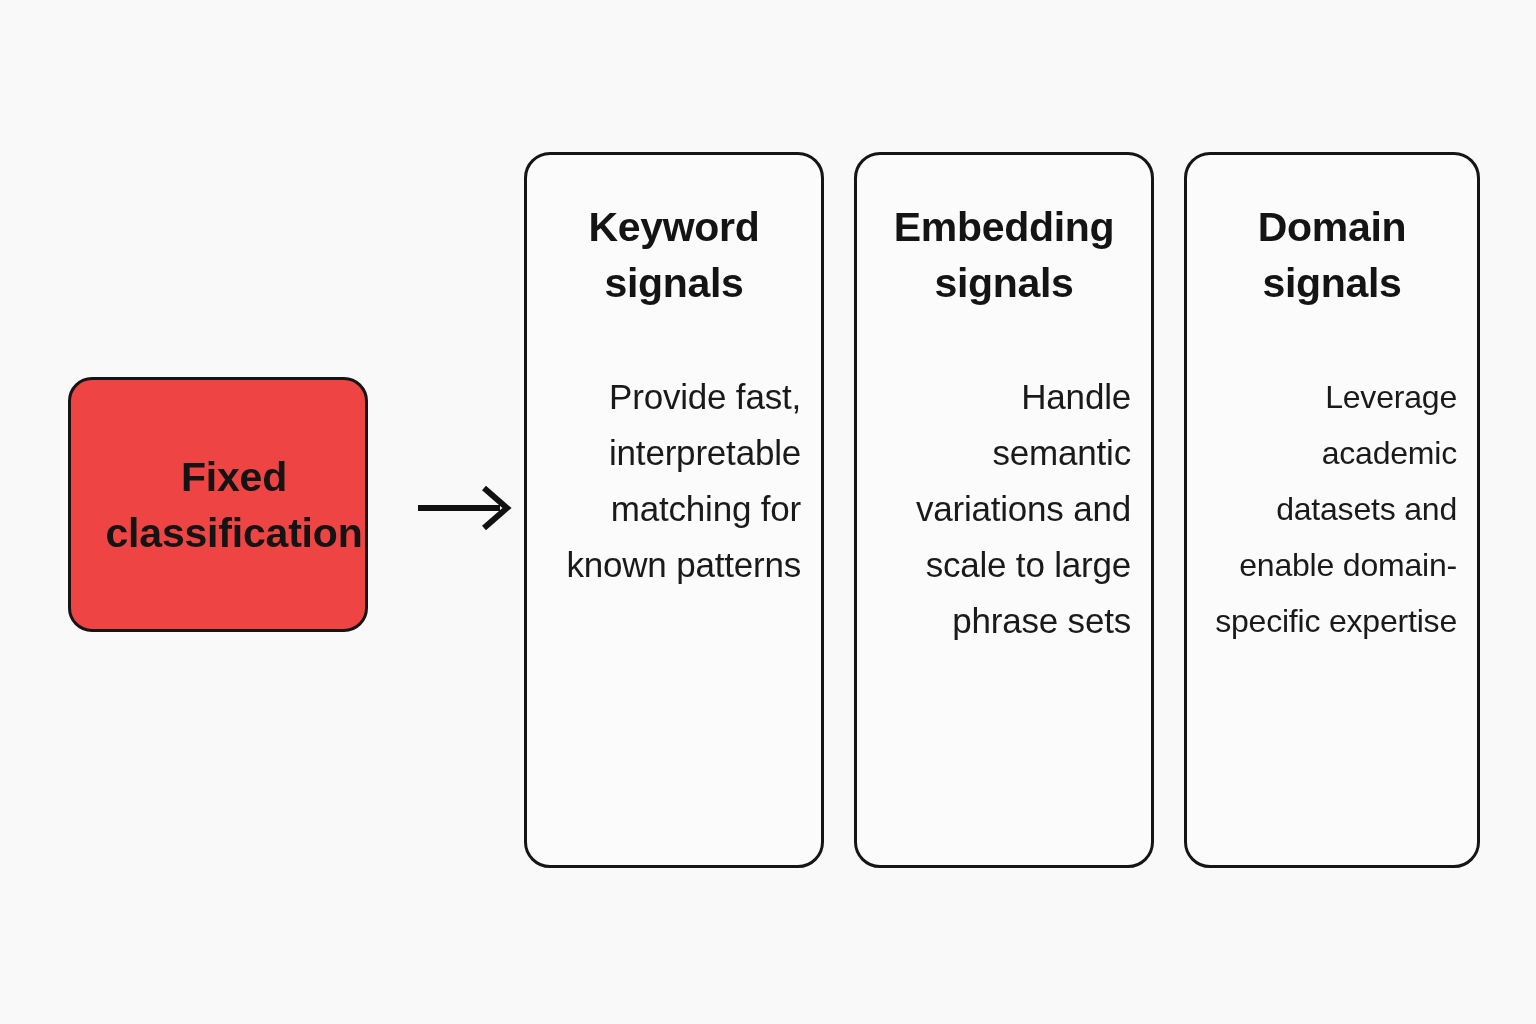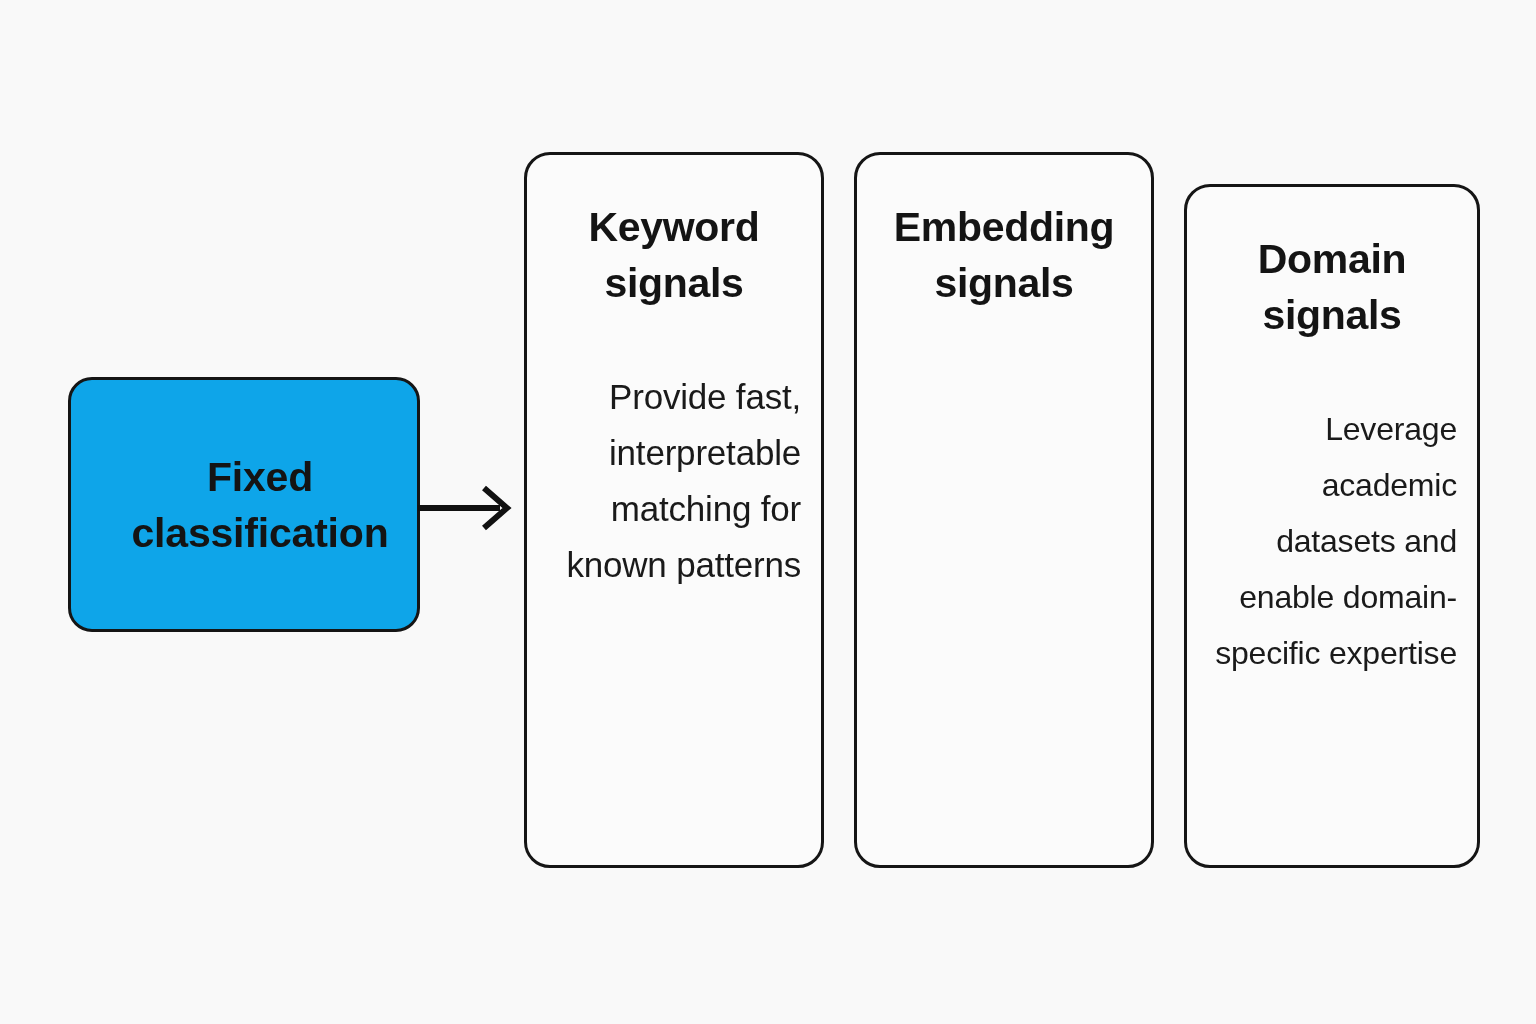--- a/index.html
+++ b/index.html
@@ -19,26 +19,26 @@
     position: relative;
     width: 1536px;
     height: 1024px;
   }
 
   
   .source-box {
     position: absolute;
     left: 68px;
     top: 377px;
-    width: 352px;
+    width: 300px;
     height: 255px;
     box-sizing: border-box;
     border: 3px solid #151515;
     border-radius: 24px;
-    background: #0ea5e9;
+    background: #ef4444;
     display: flex;
     align-items: center;
     justify-content: center;
     padding-left: 32px;
   }
   .source-label {
     font-size: 41px;
     font-weight: bold;
     line-height: 56px;
     text-align: center;
@@ -72,21 +72,21 @@
     border: 3px solid #151515;
     border-radius: 26px;
     background: #fbfbfb;
     padding: 44px 20px 20px 20px;
     display: flex;
     flex-direction: column;
     align-items: center;
   }
   .card-1 { width: 300px; }
   .card-2 { width: 300px; }
-  .card-3 { width: 296px; margin-top: 32px; }
+  .card-3 { width: 296px; }
 
   .card-title {
     font-size: 41px;
     font-weight: bold;
     line-height: 56px;
     text-align: center;
     letter-spacing: -0.3px;
     color: #141414;
     white-space: pre-line;
   }
@@ -122,20 +122,21 @@
 
     <div class="card card-1">
       <div class="card-title">Keyword
 signals</div>
       <div class="card-body">Provide fast, interpretable matching for known patterns</div>
     </div>
 
     <div class="card card-2">
       <div class="card-title">Embedding
 signals</div>
+      <div class="card-body">Handle semantic variations and scale to large phrase sets</div>
     </div>
 
     <div class="card card-3">
       <div class="card-title">Domain
 signals</div>
       <div class="card-body">Leverage academic datasets and enable domain-specific expertise</div>
     </div>
 
   </div>
 </div>

